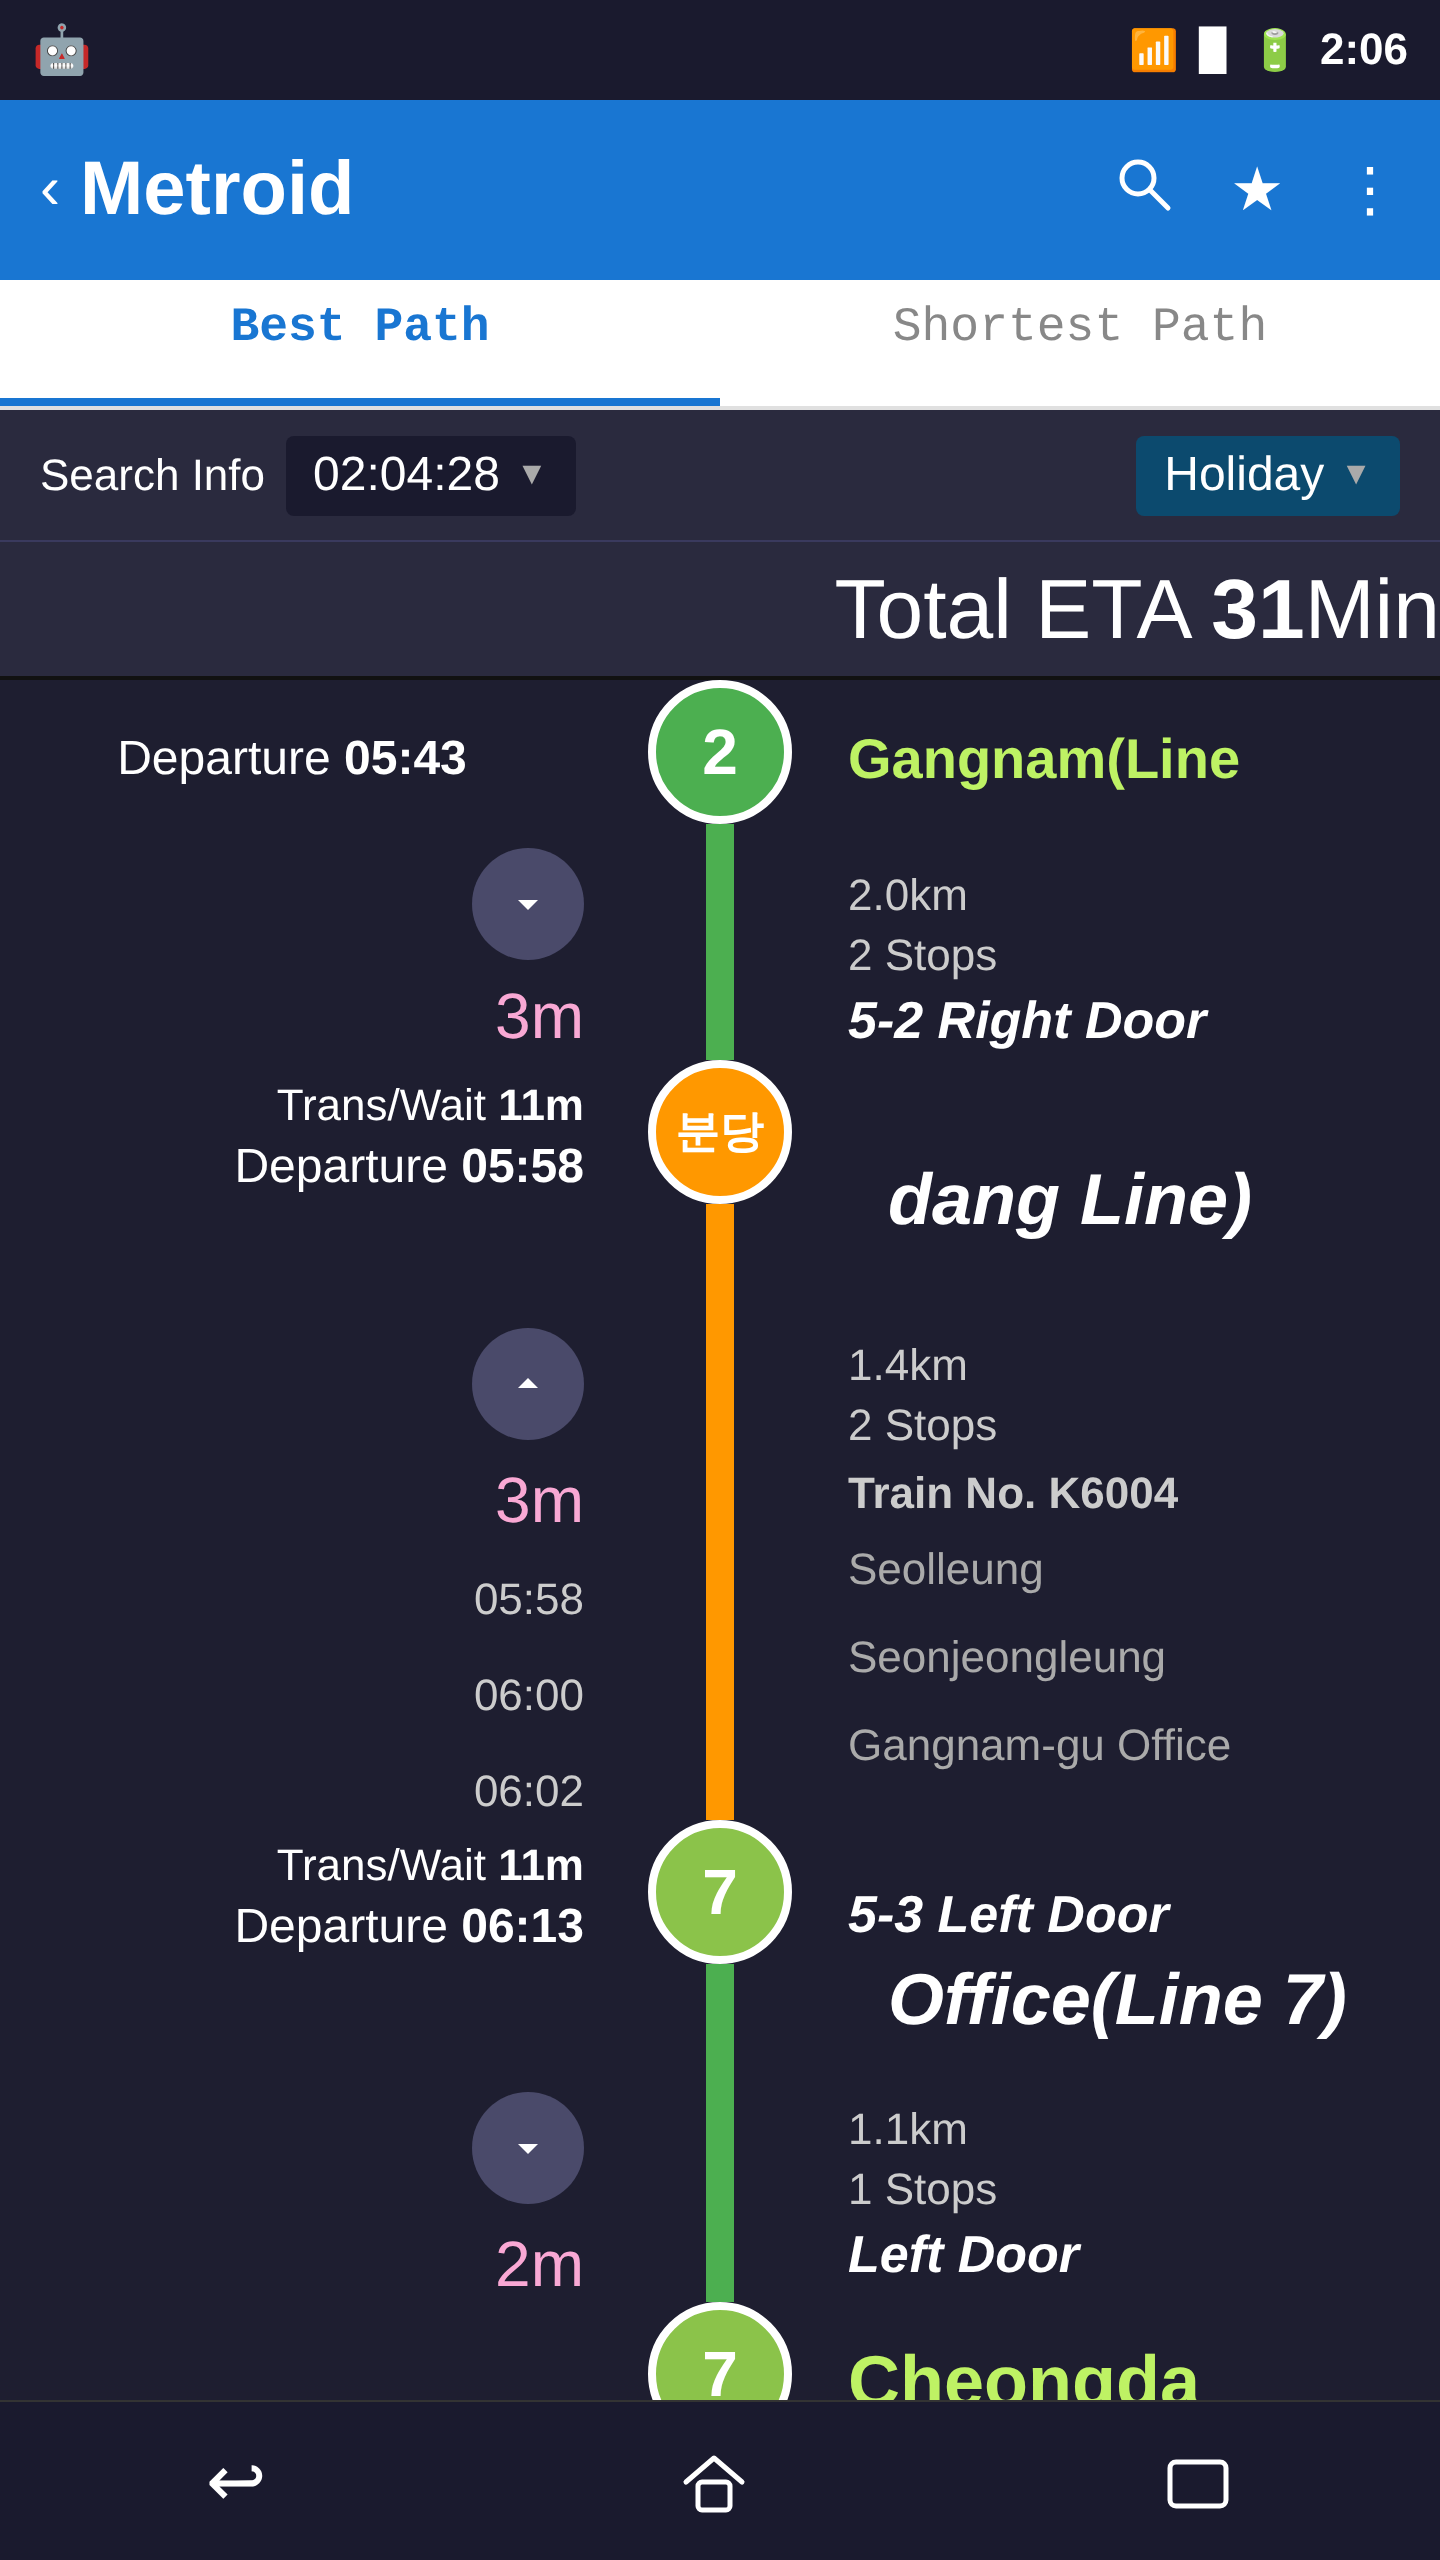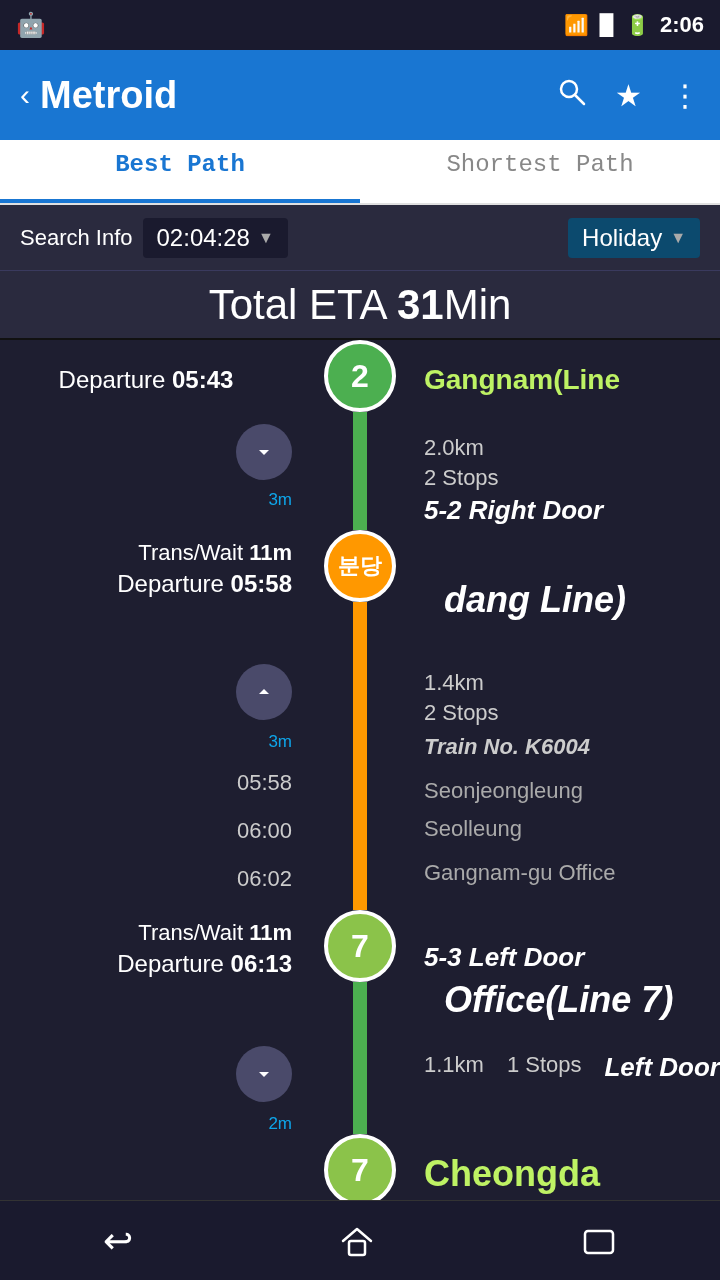--- a/index.html
+++ b/index.html
@@ -118,21 +118,21 @@
       margin-left: auto;
     }
 
     
     .eta-bar {
       width: 720px;
       height: 70px;
       background: #2a2a3e;
       display: flex;
       align-items: center;
-      justify-content: center;
+      justify-content: flex-end;
       border-top: 1px solid #3a3a5e;
       border-bottom: 2px solid #111;
     }
     .eta-text {
       color: white;
       font-size: 42px;
       font-weight: 300;
     }
     .eta-text strong { font-weight: bold; }
 
@@ -180,22 +180,22 @@
       border: none;
       display: flex;
       align-items: center;
       justify-content: center;
       cursor: pointer;
       color: white;
       font-size: 22px;
     }
 
     .duration-text {
-      color: #0ea5e9;
-      font-size: 17px;
+      color: #f9a8d4;
+      font-size: 32px;
       text-align: right;
     }
 
     .transfer-info {
       color: white;
       font-size: 22px;
       text-align: right;
     }
     .transfer-info strong { font-weight: bold; }
     .route-detail-right {
@@ -434,23 +434,23 @@
         <span class="stop-time" style="margin-top:20px;">06:00</span>
         <span class="stop-time" style="margin-top:20px;">06:02</span>
       </div>
     </div>
     <div class="section-center">
       <div class="vert-line-orange" style="flex:1;"></div>
     </div>
     <div class="section-right" style="display:flex; flex-direction:column; gap:4px; padding-top:10px;">
       <span class="route-detail-right">1.4km</span>
       <span class="route-detail-right">2 Stops</span>
-      <span class="train-info" style="margin-top:4px;font-style:italic;">Train No. K6004</span>
+      <span class="train-info" style="margin-top:4px;">Train No. K6004</span>
+      <span class="stop-name" style="margin-top:8px;">Seolleung</span>
       <span class="stop-name" style="margin-top:14px;">Seonjeongleung</span>
-      <span class="stop-name" style="margin-top:8px;">Seolleung</span>
       <span class="stop-name" style="margin-top:14px;">Gangnam-gu Office</span>
     </div>
   </div>
 
   <div class="section" style="min-height:130px;">
     <div class="section-left" style="display:flex; flex-direction:column; align-items:flex-end; gap:4px; padding-top:10px;">
       <span class="transfer-info">
         <span>Trans/Wait</span> <strong>11m</strong>
       </span>
       <span class="departure-time">
@@ -474,21 +474,21 @@
       <button class="toggle-btn" style="margin-bottom:4px;">
         <svg width="24" height="24" viewBox="0 0 24 24">
             <path d="M7 10l5 5 5-5z" fill="white"></path>
           </svg>
       </button>
       <span class="duration-text">2m</span>
     </div>
     <div class="section-center">
       <div style="width:14px; background:#4caf50; flex:1;"></div>
     </div>
-    <div class="section-right" style="display:flex; flex-direction:row; justify-content:space-between; gap:4px; padding-top:10px;">
+    <div class="section-right" style="display:flex; flex-direction:column; justify-content:flex-start; gap:4px; padding-top:10px;">
       <span class="route-detail-right">1.1km</span>
       <span class="route-detail-right">1 Stops</span>
       <span class="door-info">Left Door</span>
     </div>
   </div>
 
   <div class="section" style="min-height:80px;">
     <div class="section-left" style="display:flex; align-items:center; justify-content:flex-end; height:80px;">
       
     </div>

